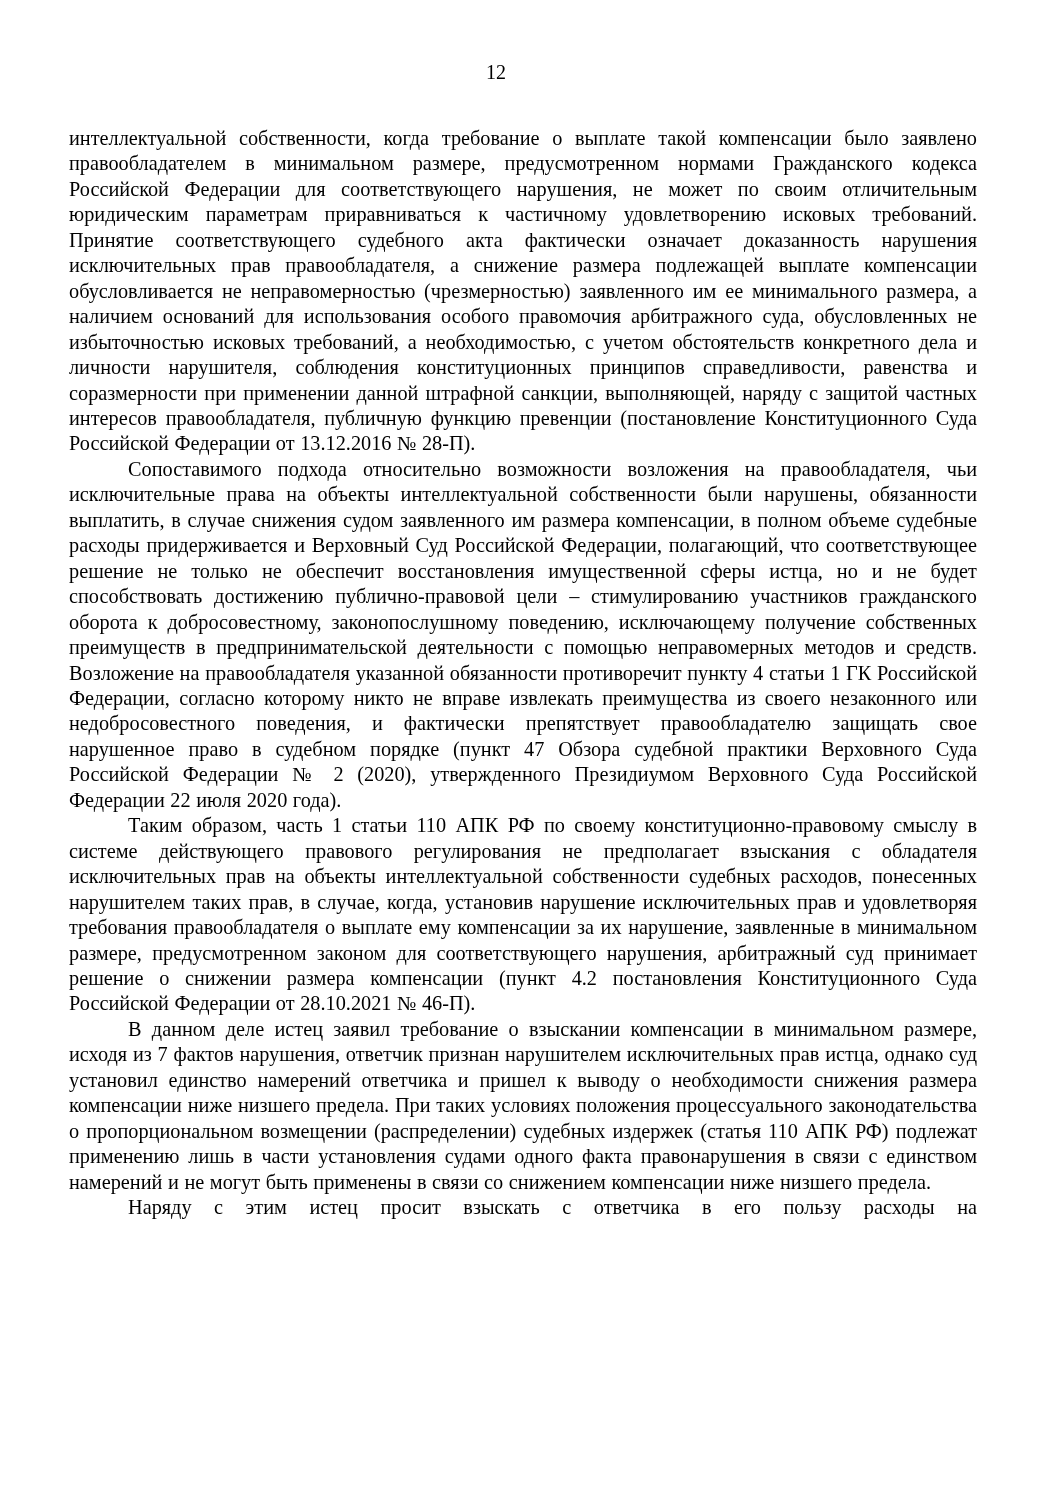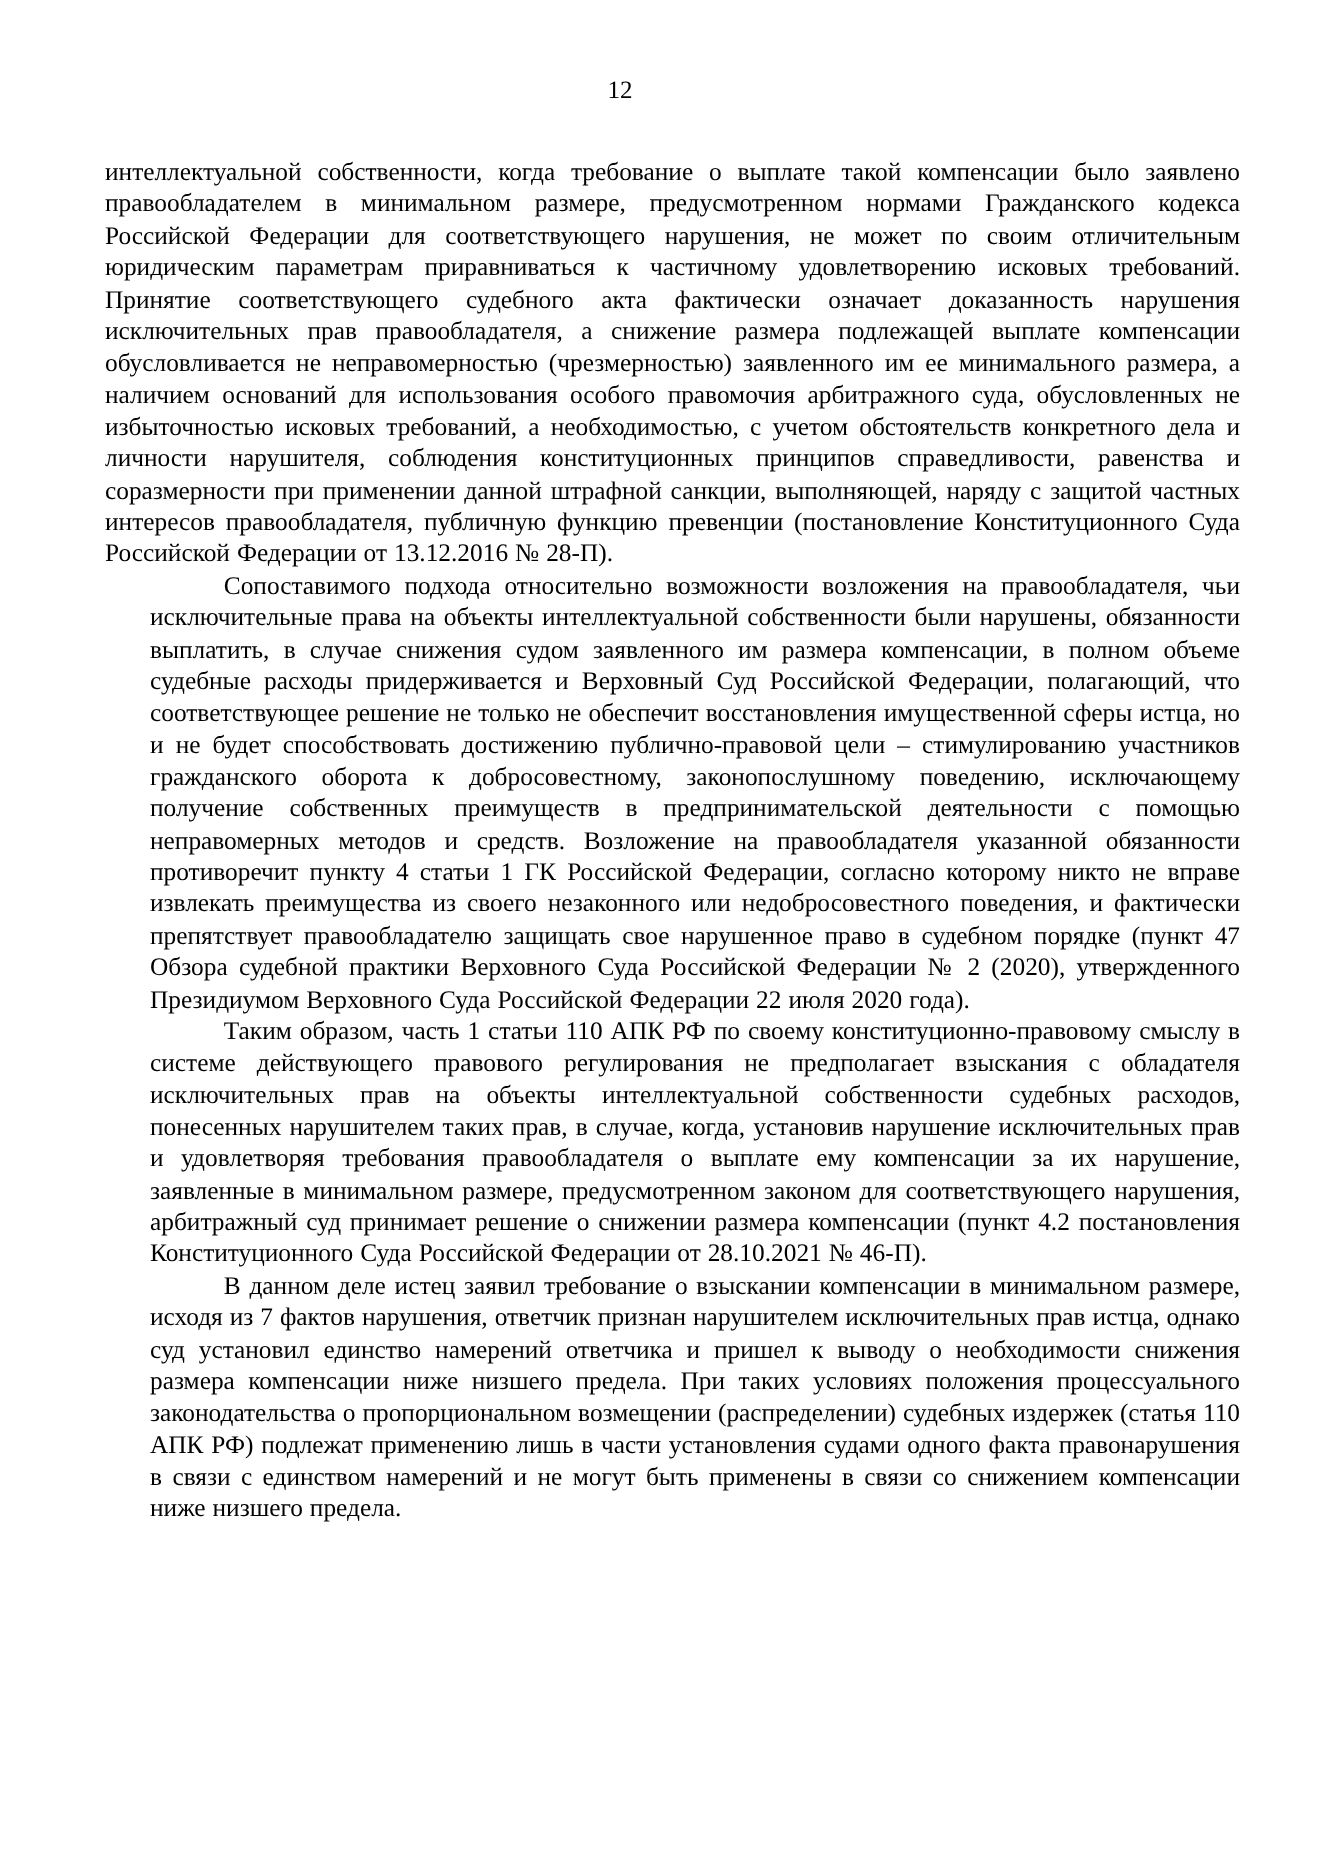--- a/index.html
+++ b/index.html
@@ -21,43 +21,43 @@
     top: 60px;
     left: 0;
     width: 100%;
     text-align: center;
     font-size: 20px;
     line-height: 25px;
   }
   .body-text {
     position: absolute;
     top: 126px;
-    left: 84px;
+    left: 69px;
     width: 908px;
     font-size: 20.3px;
     line-height: 25.45px;
     text-align: justify;
     word-spacing: 0.5px;
   }
   .para {
     margin: 0;
     padding: 0;
   }
   .para.indented {
     text-indent: 59px;
-    margin-left: 36px;
   }
   .para.justify-last {
     text-align-last: justify;
   }
 </style>
 </head>
 <body>
 
 <div class="page">
   <div class="page-number">12</div>
   <div class="body-text">
     <p class="para">интеллектуальной собственности, когда требование о выплате такой компенсации было заявлено правообладателем в минимальном размере, предусмотренном нормами Гражданского кодекса Российской Федерации для соответствующего нарушения, не может по своим отличительным юридическим параметрам приравниваться к частичному удовлетворению исковых требований. Принятие соответствующего судебного акта фактически означает доказанность нарушения исключительных прав правообладателя, а снижение размера подлежащей выплате компенсации обусловливается не неправомерностью (чрезмерностью) заявленного им ее минимального размера, а наличием оснований для использования особого правомочия арбитражного суда, обусловленных не избыточностью исковых требований, а необходимостью, с учетом обстоятельств конкретного дела и личности нарушителя, соблюдения конституционных принципов справедливости, равенства и соразмерности при применении данной штрафной санкции, выполняющей, наряду с защитой частных интересов правообладателя, публичную функцию превенции (постановление Конституционного Суда Российской Федерации от 13.12.2016 № 28-П).</p>
     <p class="para indented">Сопоставимого подхода относительно возможности возложения на правообладателя, чьи исключительные права на объекты интеллектуальной собственности были нарушены, обязанности выплатить, в случае снижения судом заявленного им размера компенсации, в полном объеме судебные расходы придерживается и Верховный Суд Российской Федерации, полагающий, что соответствующее решение не только не обеспечит восстановления имущественной сферы истца, но и не будет способствовать достижению публично-правовой цели – стимулированию участников гражданского оборота к добросовестному, законопослушному поведению, исключающему получение собственных преимуществ в предпринимательской деятельности с помощью неправомерных методов и средств. Возложение на правообладателя указанной обязанности противоречит пункту 4 статьи 1 ГК Российской Федерации, согласно которому никто не вправе извлекать преимущества из своего незаконного или недобросовестного поведения, и фактически препятствует правообладателю защищать свое нарушенное право в судебном порядке (пункт 47 Обзора судебной практики Верховного Суда Российской Федерации № 2 (2020), утвержденного Президиумом Верховного Суда Российской Федерации 22 июля 2020 года).</p>
     <p class="para indented">Таким образом, часть 1 статьи 110 АПК РФ по своему конституционно-правовому смыслу в системе действующего правового регулирования не предполагает взыскания с обладателя исключительных прав на объекты интеллектуальной собственности судебных расходов, понесенных нарушителем таких прав, в случае, когда, установив нарушение исключительных прав и удовлетворяя требования правообладателя о выплате ему компенсации за их нарушение, заявленные в минимальном размере, предусмотренном законом для соответствующего нарушения, арбитражный суд принимает решение о снижении размера компенсации (пункт 4.2 постановления Конституционного Суда Российской Федерации от 28.10.2021 № 46-П).</p>
     <p class="para indented">В данном деле истец заявил требование о взыскании компенсации в минимальном размере, исходя из 7 фактов нарушения, ответчик признан нарушителем исключительных прав истца, однако суд установил единство намерений ответчика и пришел к выводу о необходимости снижения размера компенсации ниже низшего предела. При таких условиях положения процессуального законодательства о пропорциональном возмещении (распределении) судебных издержек (статья 110 АПК РФ) подлежат применению лишь в части установления судами одного факта правонарушения в связи с единством намерений и не могут быть применены в связи со снижением компенсации ниже низшего предела.</p>
+    <p class="para indented justify-last">Наряду с этим истец просит взыскать с ответчика в его пользу расходы на</p>
   </div>
 </div>
 
 </body></html>

